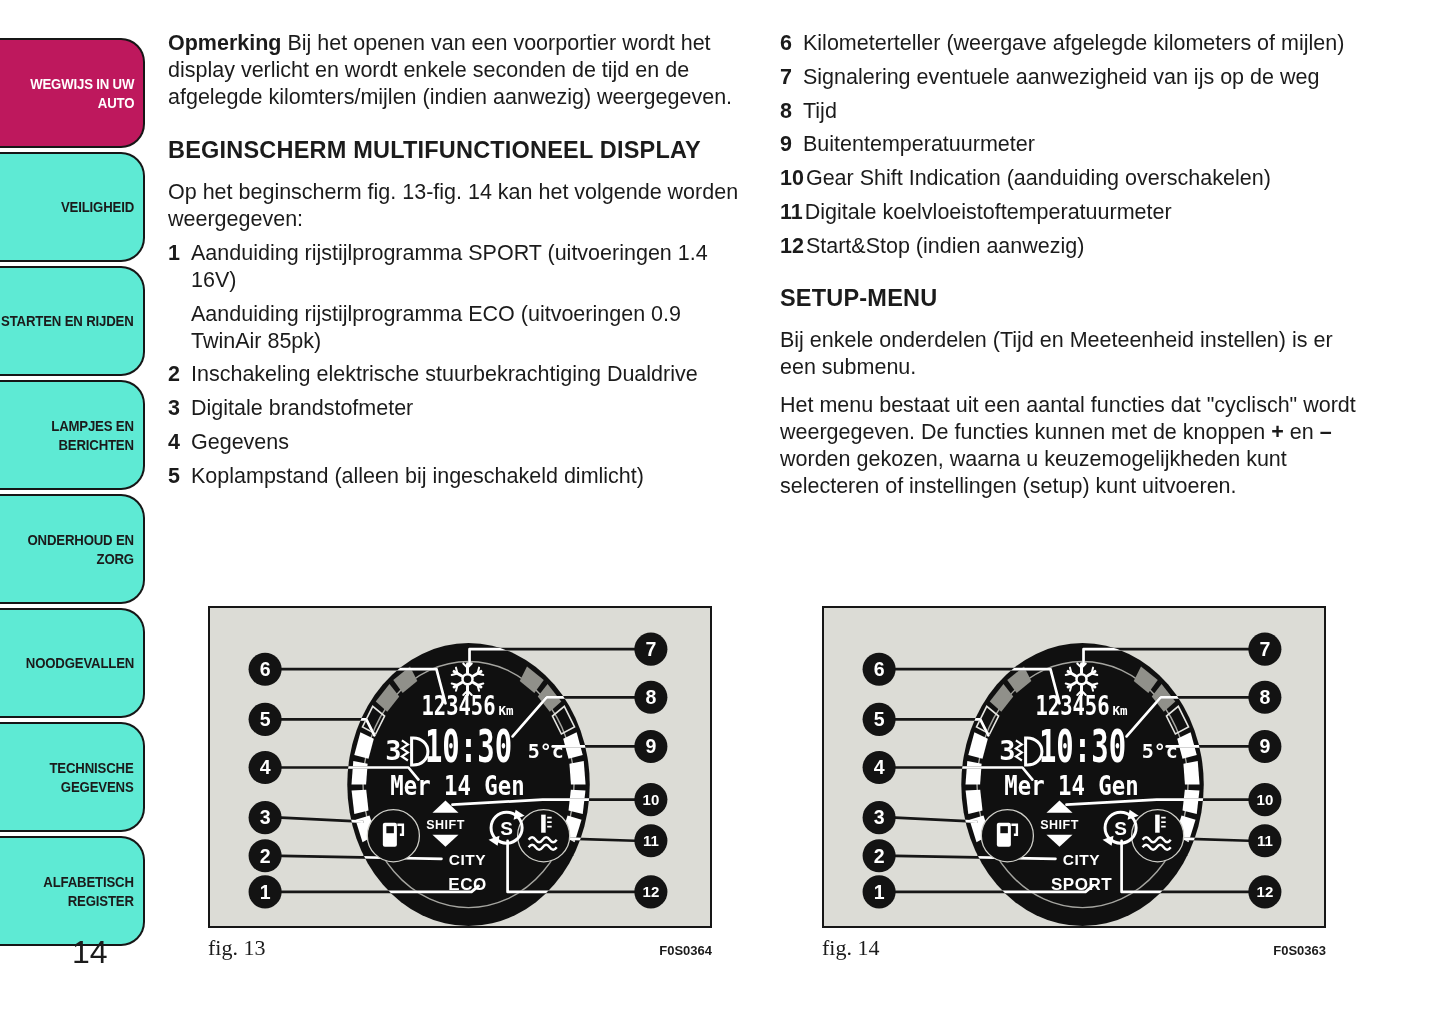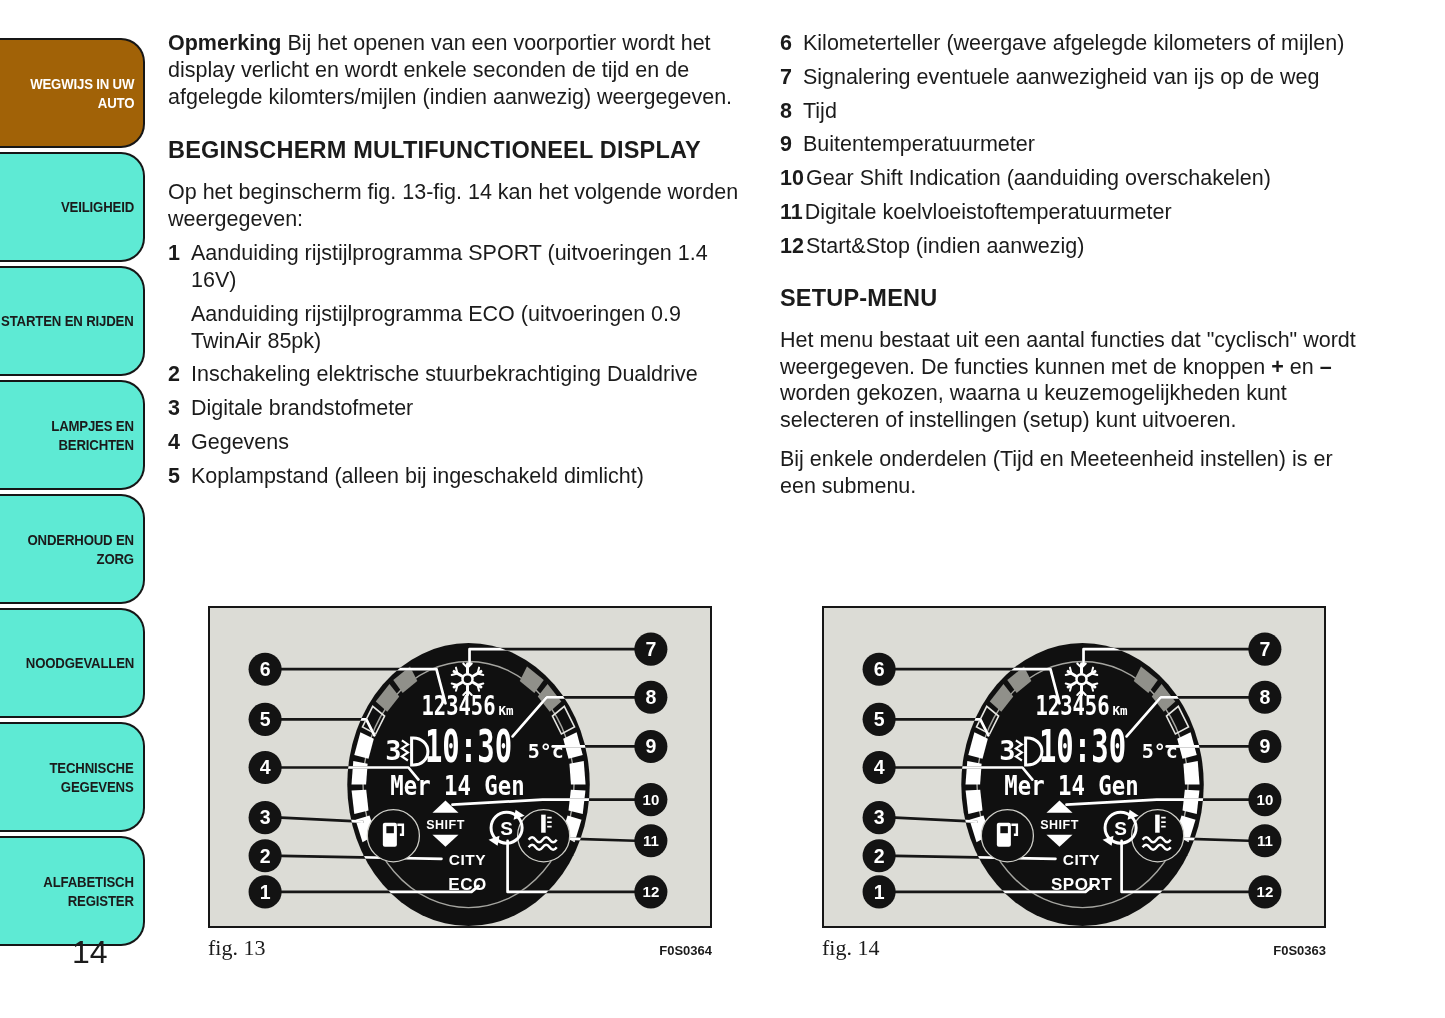--- a/index.html
+++ b/index.html
@@ -10,21 +10,21 @@
   }
   
   .sidebar{position:absolute;left:0;top:38px;width:145px;}
   .tab{
     height:110px;margin-bottom:4px;box-sizing:border-box;
     background:#5eead4;border:2px solid #161616;border-left:none;
     border-radius:0 24px 24px 0;
     display:flex;align-items:center;justify-content:flex-end;
     padding-right:9px;
   }
-  .tab.active{background:#a16207;color:#ffffff;border-color:#161616;}
+  .tab.active{background:#be185d;color:#ffffff;border-color:#161616;}
   .tab span{
     font-weight:bold;font-size:15px;line-height:1.28;letter-spacing:-.2px;
     text-align:right;white-space:pre;
     transform:scaleX(.88);transform-origin:100% 50%;
   }
   .pagenum{position:absolute;left:72px;top:934px;font-size:32px;font-weight:normal;}
   
   .col{position:absolute;top:30px;font-size:21.5px;line-height:1.245;}
   .col.left{left:168px;width:578px;}
   .col.right{left:780px;width:584px;}
@@ -146,22 +146,22 @@
       <div class="li">
         <span class="n">11</span>
         <span class="t">Digitale koelvloeistoftemperatuurmeter</span>
       </div>
       <div class="li">
         <span class="n">12</span>
         <span class="t">Start&amp;Stop (indien aanwezig)</span>
       </div>
     </div>
   <div class="h1">SETUP-MENU</div>
+  <p class="para">Bij enkele onderdelen (Tijd en Meeteenheid instellen) is er een submenu.</p>
   <p class="para">Het menu bestaat uit een aantal functies dat "cyclisch" wordt weergegeven. De functies kunnen met de knoppen <b>+</b> en <b>–</b> worden gekozen, waarna u keuzemogelijkheden kunt selecteren of instellingen (setup) kunt uitvoeren.</p>
-  <p class="para">Bij enkele onderdelen (Tijd en Meeteenheid instellen) is er een submenu.</p>
 </div>
 
 <div class="fig" id="fig0">
   <div class="figbox">
     <svg id="svg0" viewBox="0 0 499 317" preserveAspectRatio="none">
         <defs>
           <clipPath id="faceclip0">
             <ellipse cx="258" cy="176" rx="121" ry="141"></ellipse>
           </clipPath>
         </defs>

